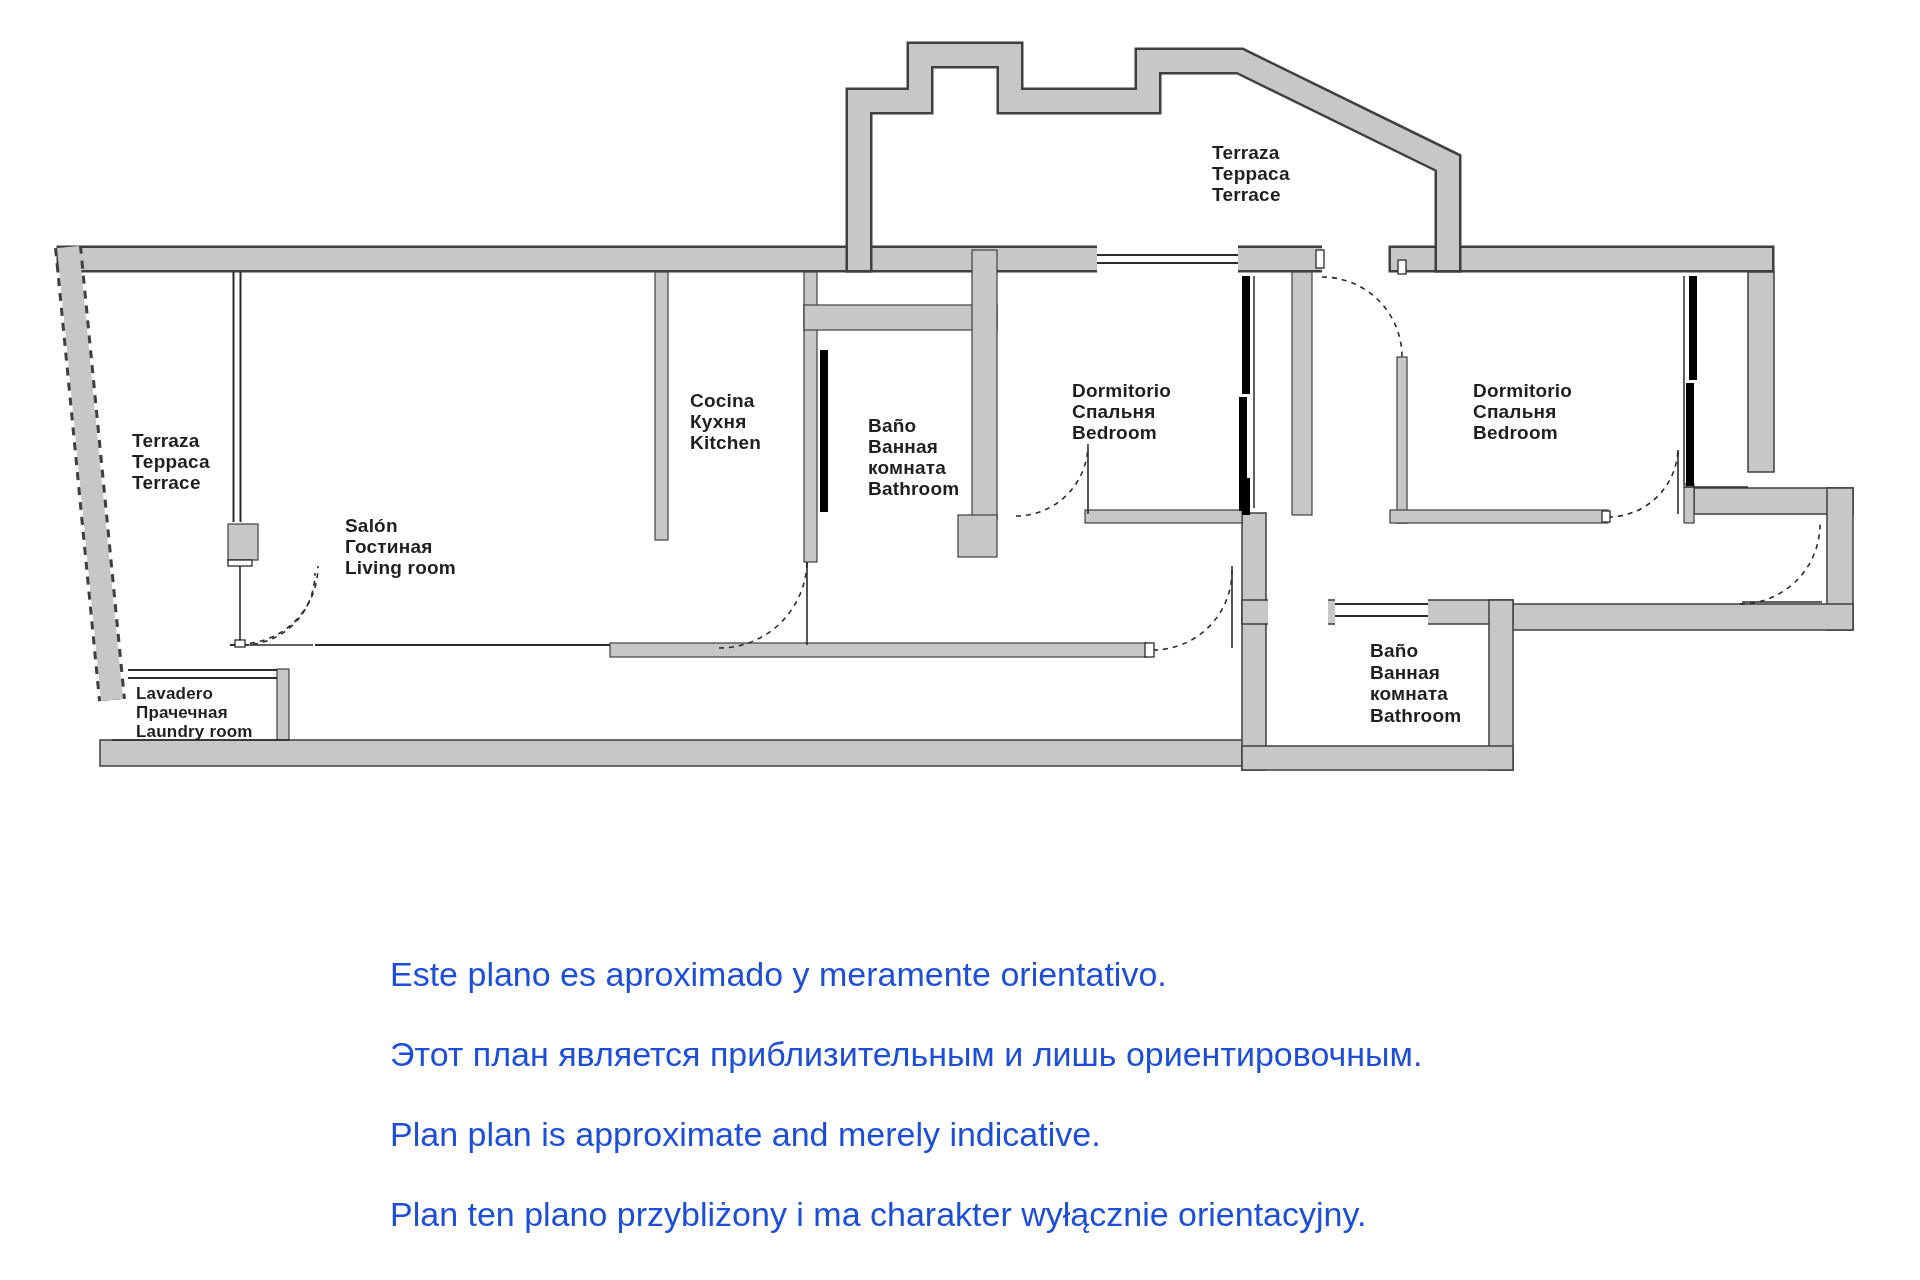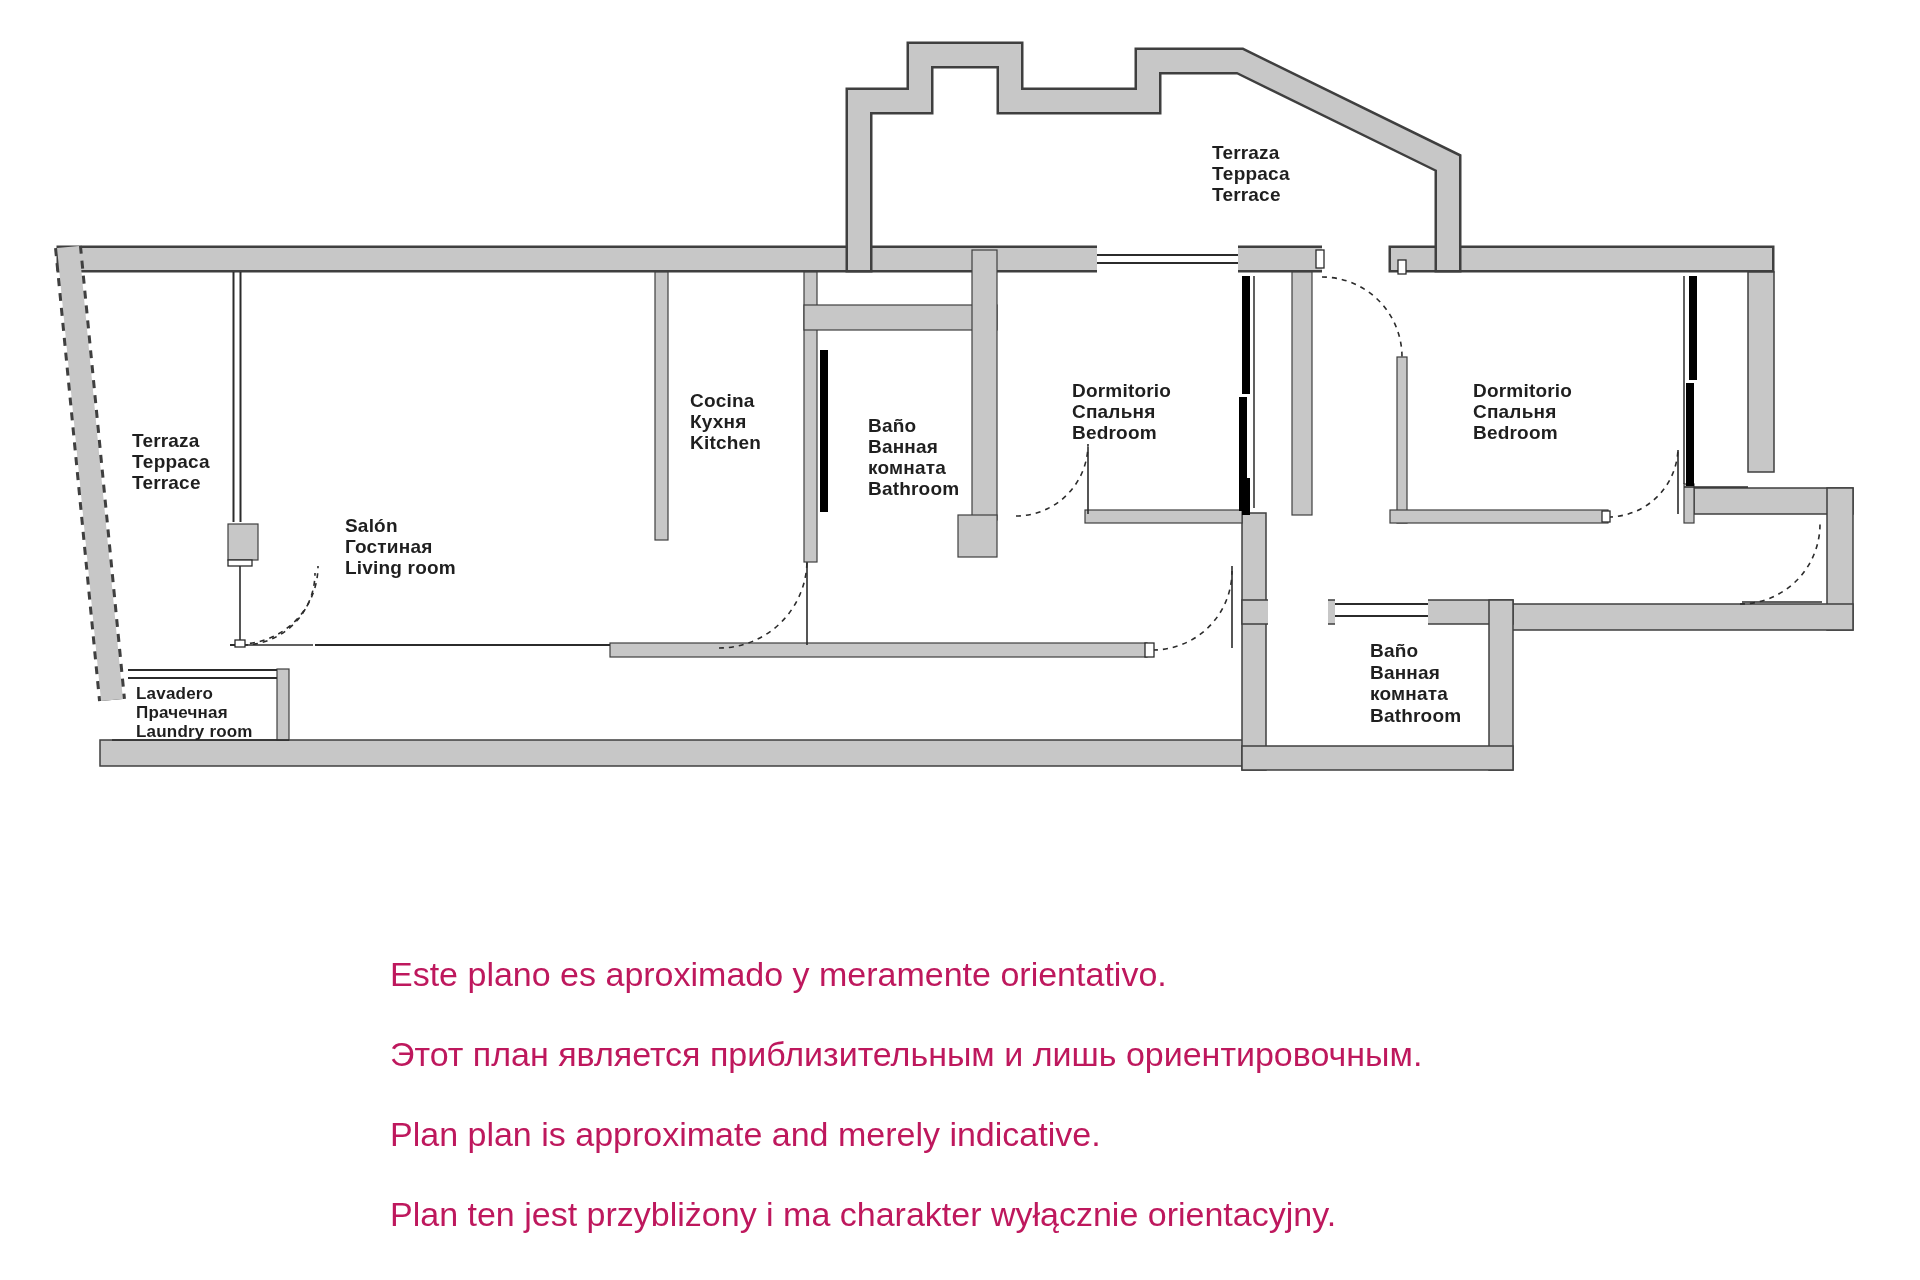--- a/index.html
+++ b/index.html
@@ -5,21 +5,21 @@
   html,body{margin:0;padding:0;background:#ffffff;}
   .stage{position:relative;width:1920px;height:1280px;background:#ffffff;overflow:hidden;
          font-family:"Liberation Sans",sans-serif;}
   svg{position:absolute;left:0;top:0;}
   .room-label{font-family:"Liberation Sans","DejaVu Sans",sans-serif;
               font-weight:700;font-size:19px;fill:#1f1f1f;letter-spacing:0.2px;}
   .room-label-small{font-size:17px;}
   .disclaimer{position:absolute;left:390px;top:0;width:1200px;}
   .disclaimer p{position:absolute;margin:0;white-space:nowrap;
                 font-family:"Liberation Sans","DejaVu Sans",sans-serif;
-                font-weight:400;font-size:34px;color:#be185d;}
+                font-weight:400;font-size:34px;color:#1d4ed8;}
   .disc-1{top:955px;} .disc-2{top:1035px;text-align:right;} .disc-3{top:1115px;} .disc-4{top:1195px;}
 </style>
 </head>
 <body>
 
 <div class="stage">
 
 <svg width="1920" height="1280" viewBox="0 0 1920 1280">
 
   <g>
@@ -233,16 +233,16 @@
       <text x="136" y="718" class="room-label-small">Прачечная</text>
       <text x="136" y="737" class="room-label-small">Laundry room</text>
     </g>
   </g>
 </svg>
 
   <div class="disclaimer">
     <p class="disc-1">Este plano es aproximado y meramente orientativo.</p>
     <p class="disc-2">Этот план является приблизительным и лишь ориентировочным.</p>
     <p class="disc-3">Plan plan is approximate and merely indicative.</p>
-    <p class="disc-4">Plan ten jest przybliżony i ma charakter wyłącznie orientacyjny.</p>
+    <p class="disc-4">Plan ten plano przybliżony i ma charakter wyłącznie orientacyjny.</p>
   </div>
 
 </div>
 
 </body></html>

